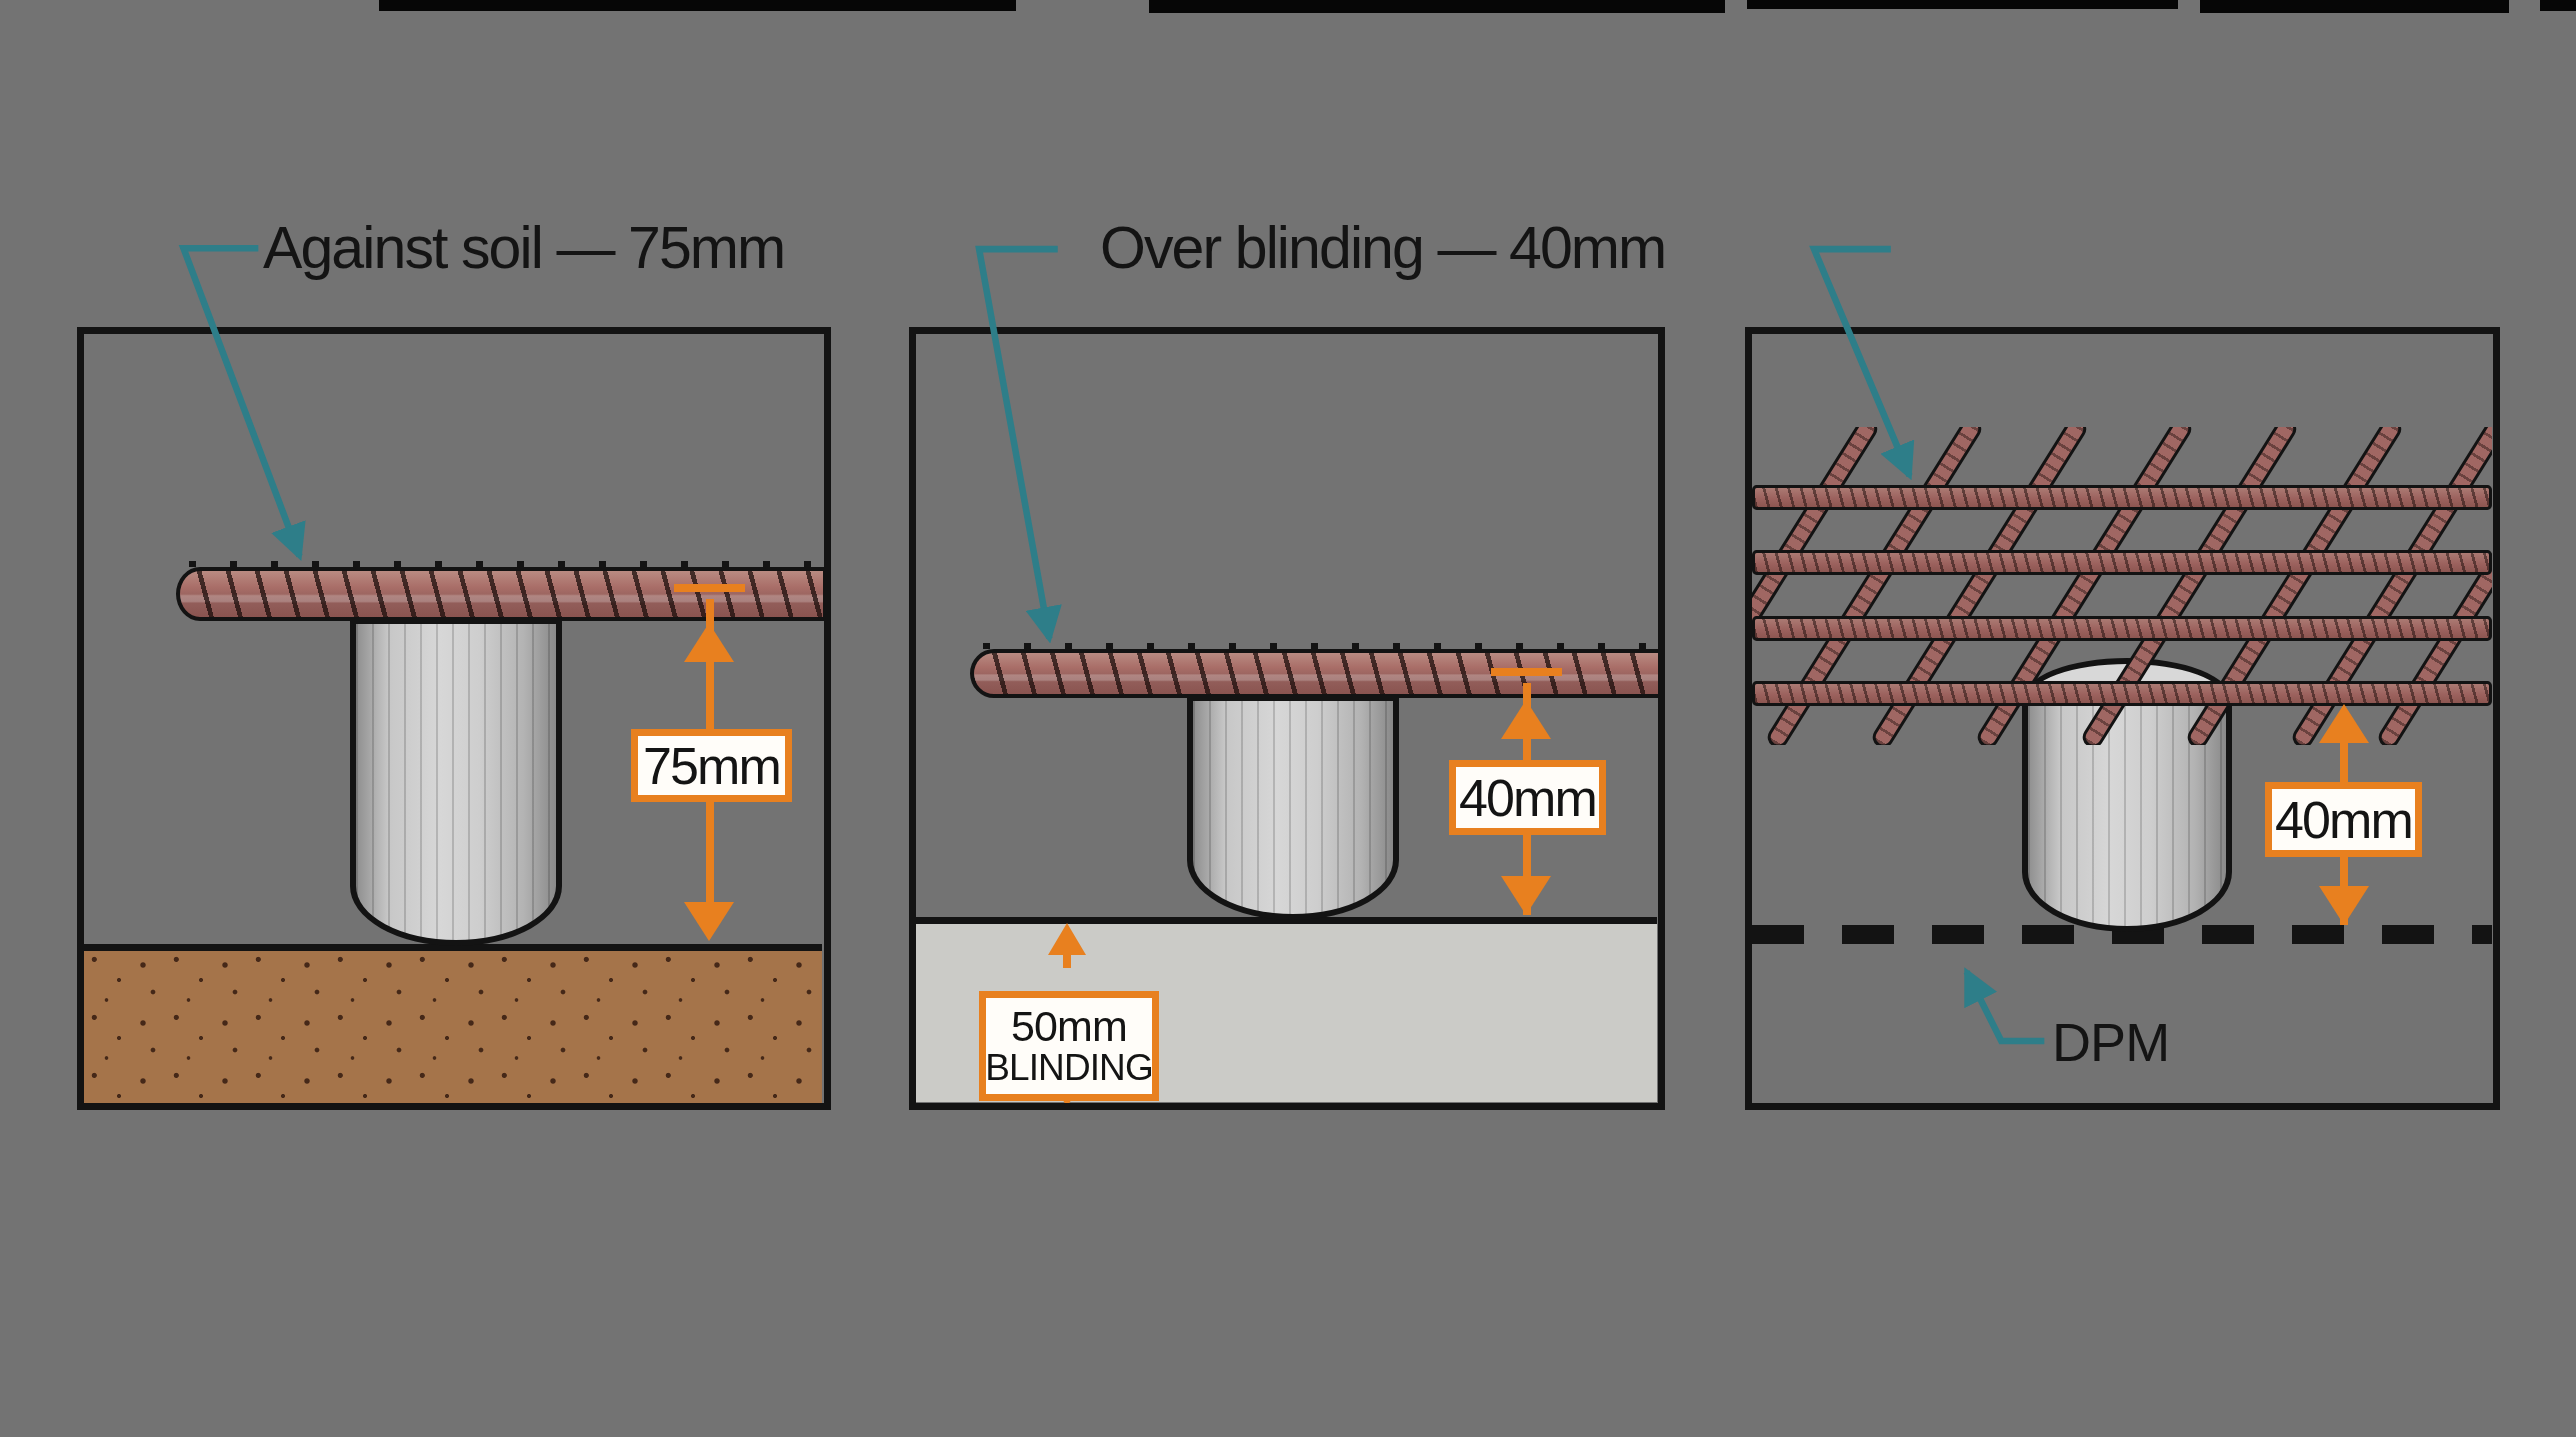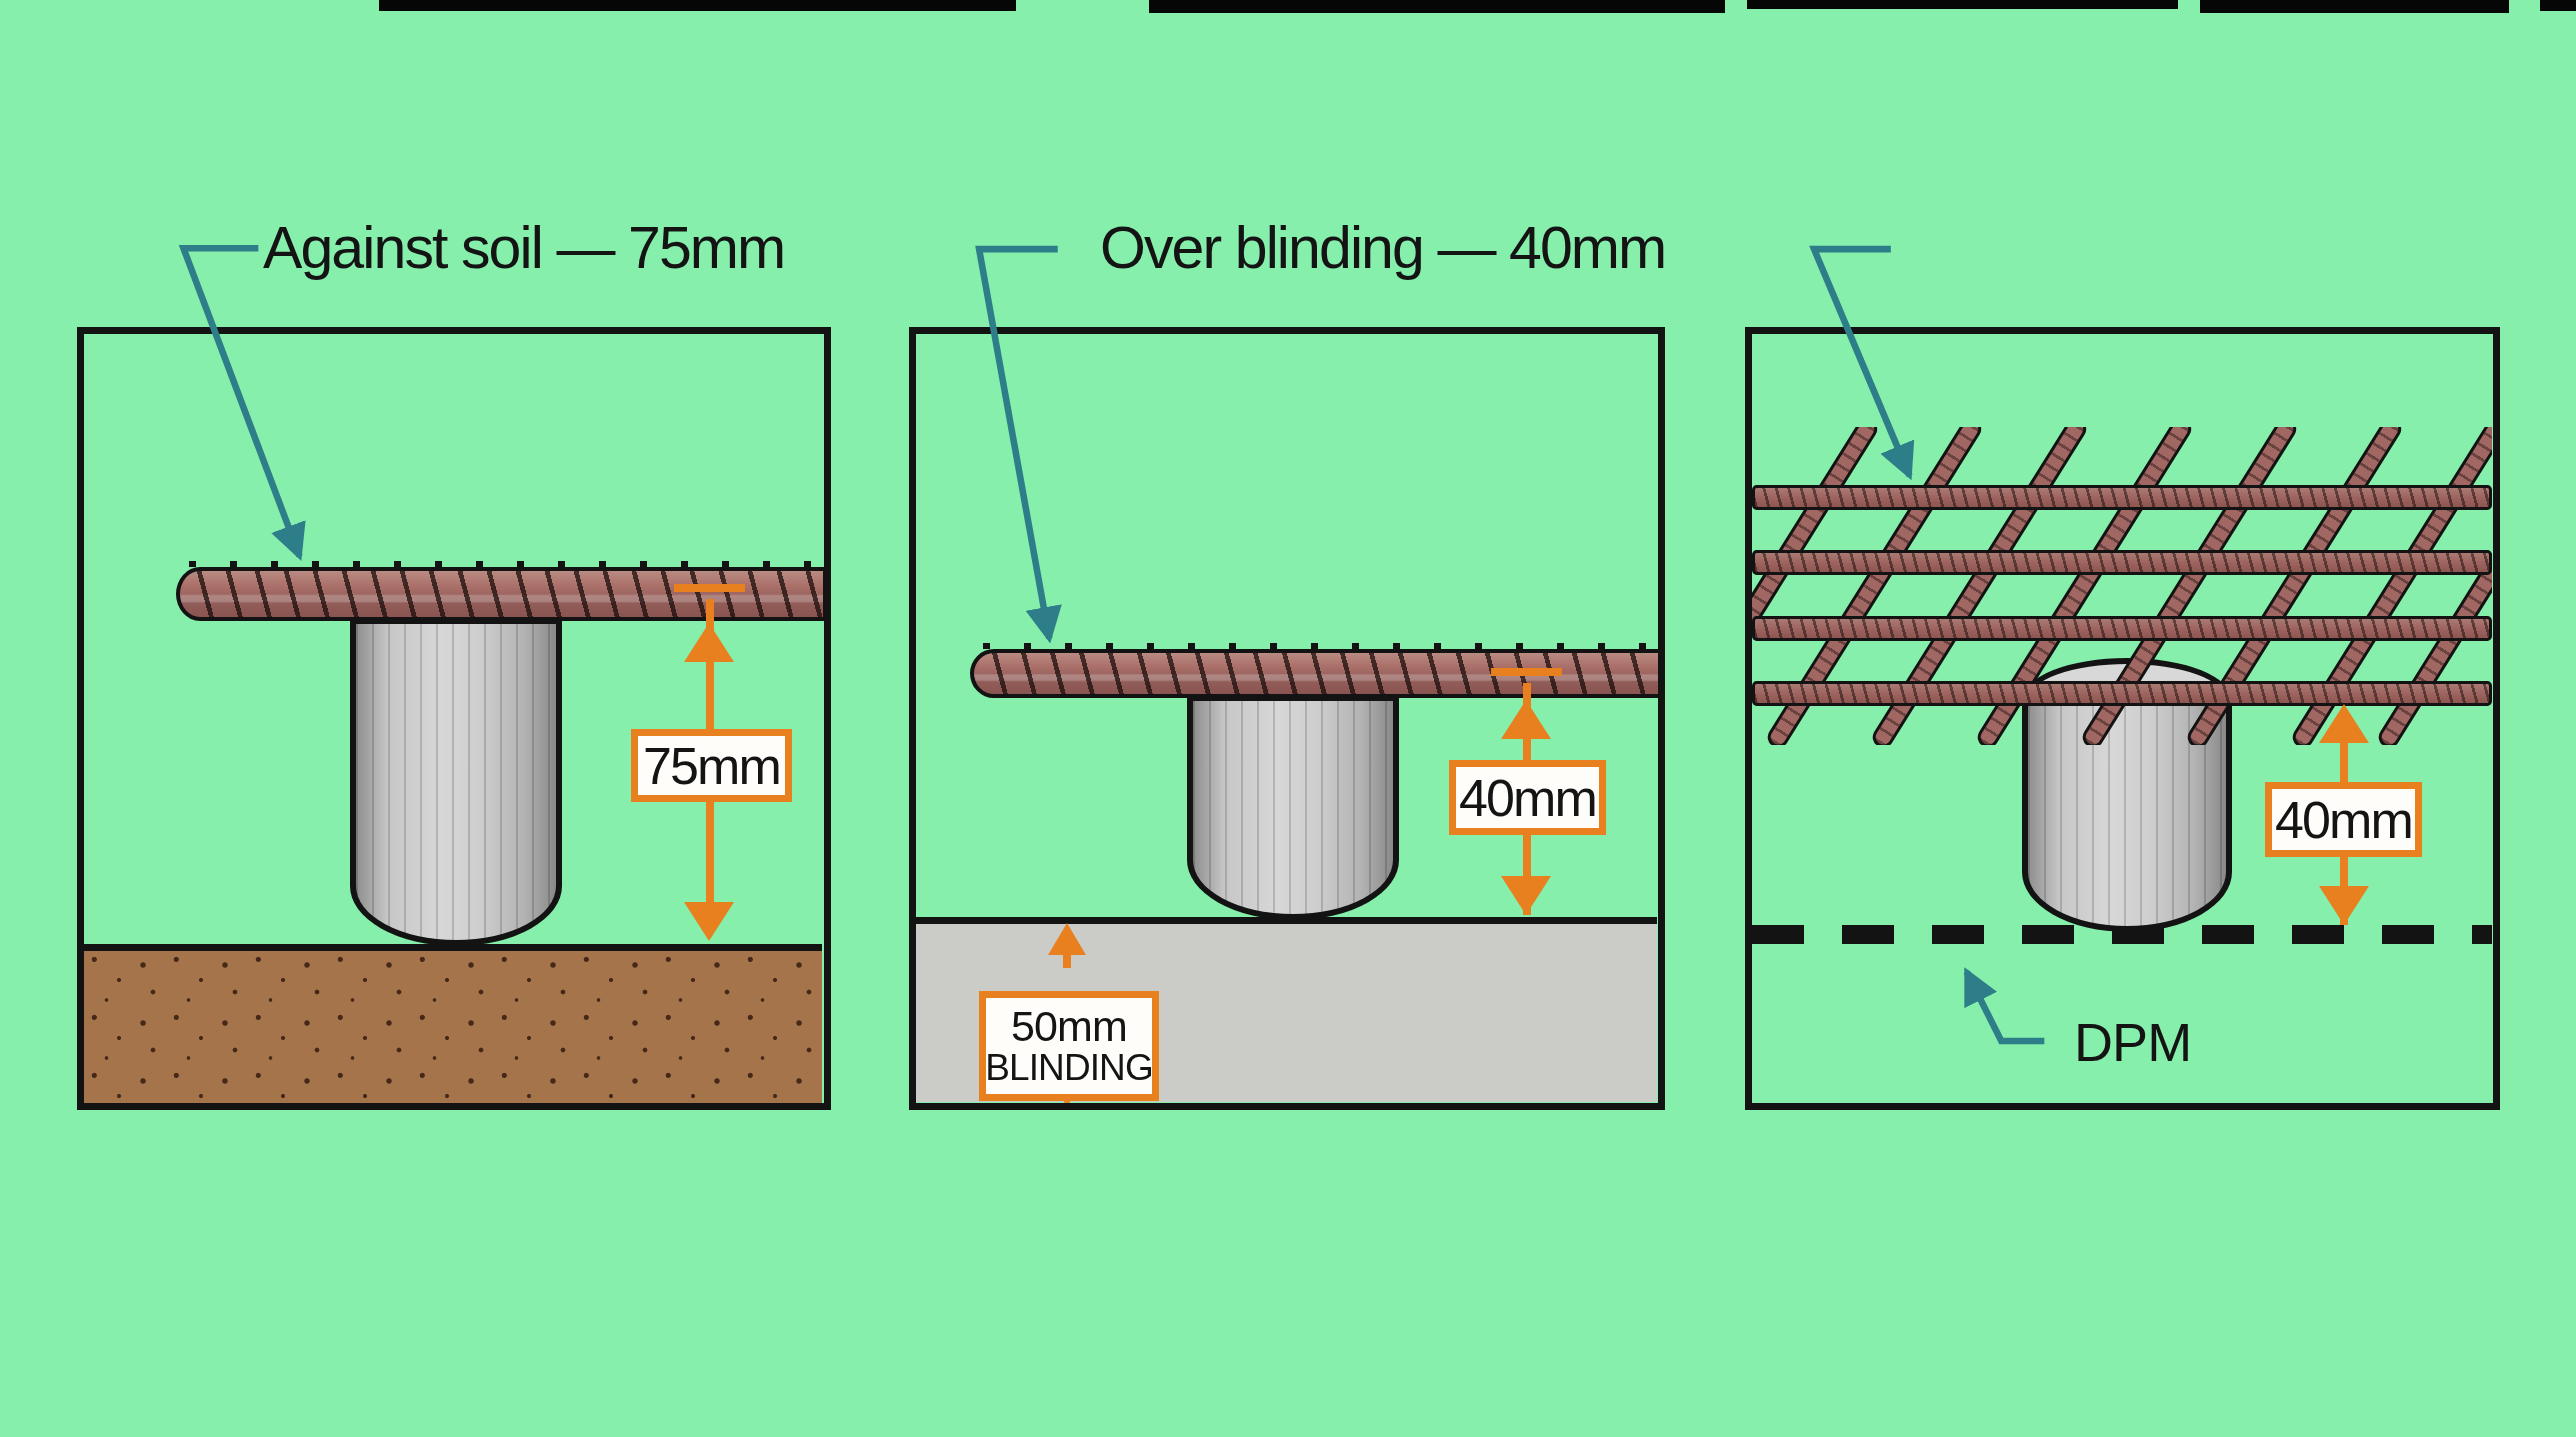--- a/index.html
+++ b/index.html
@@ -1,16 +1,16 @@
 <!DOCTYPE html>
 <html style="font-size:15px"><head>
 <meta charset="utf-8">
 <style>
   html,body{margin:0;padding:0;background:#fbfaf6;}
-  .stage{position:relative;width:2576px;height:1438px;background:#86efac;overflow:hidden;
+  .stage{position:relative;width:2576px;height:1438px;background:#737373;overflow:hidden;
          font-family:"Liberation Sans",sans-serif;color:#161616;}
 
   
   .topmark{position:absolute;top:0;background:#060606;}
 
   
   .panel-label{position:absolute;top:216px;height:64px;line-height:64px;
     font-size:59px;font-weight:500;letter-spacing:-1.9px;color:#141414;white-space:nowrap;z-index:9;}
 
   
@@ -77,21 +77,21 @@
   .arrow-down.small{border-left-width:19px;border-right-width:19px;border-top-width:32px;}
 
   .dim-box{position:absolute;z-index:7;border:7.5px solid #e8801f;background:#fffdf9;
     box-sizing:border-box;display:flex;align-items:center;justify-content:center;
     font-size:52px;font-weight:500;letter-spacing:-1.9px;color:#141414;}
   .dim-box.two-line{flex-direction:column;line-height:1.04;margin-top:27px;}
   .dim-box .l1{font-size:43px;font-weight:500;letter-spacing:-0.9px;}
   .dim-box .l2{font-size:37px;font-weight:500;letter-spacing:-0.9px;}
 
   .dpm-text{position:absolute;z-index:9;font-size:54px;font-weight:500;letter-spacing:-0.9px;
-    color:#141414;white-space:nowrap;margin-left:22px;}
+    color:#141414;white-space:nowrap;}
 
   svg.leaders{position:absolute;left:0;top:0;z-index:10;pointer-events:none;}
 </style>
 </head>
 <body>
 
 <div class="stage">
 
   <div class="topmark" style="left:379px;width:637px;height:11.2px;"></div>
   <div class="topmark" style="left:1149px;width:576px;height:13px;"></div>

